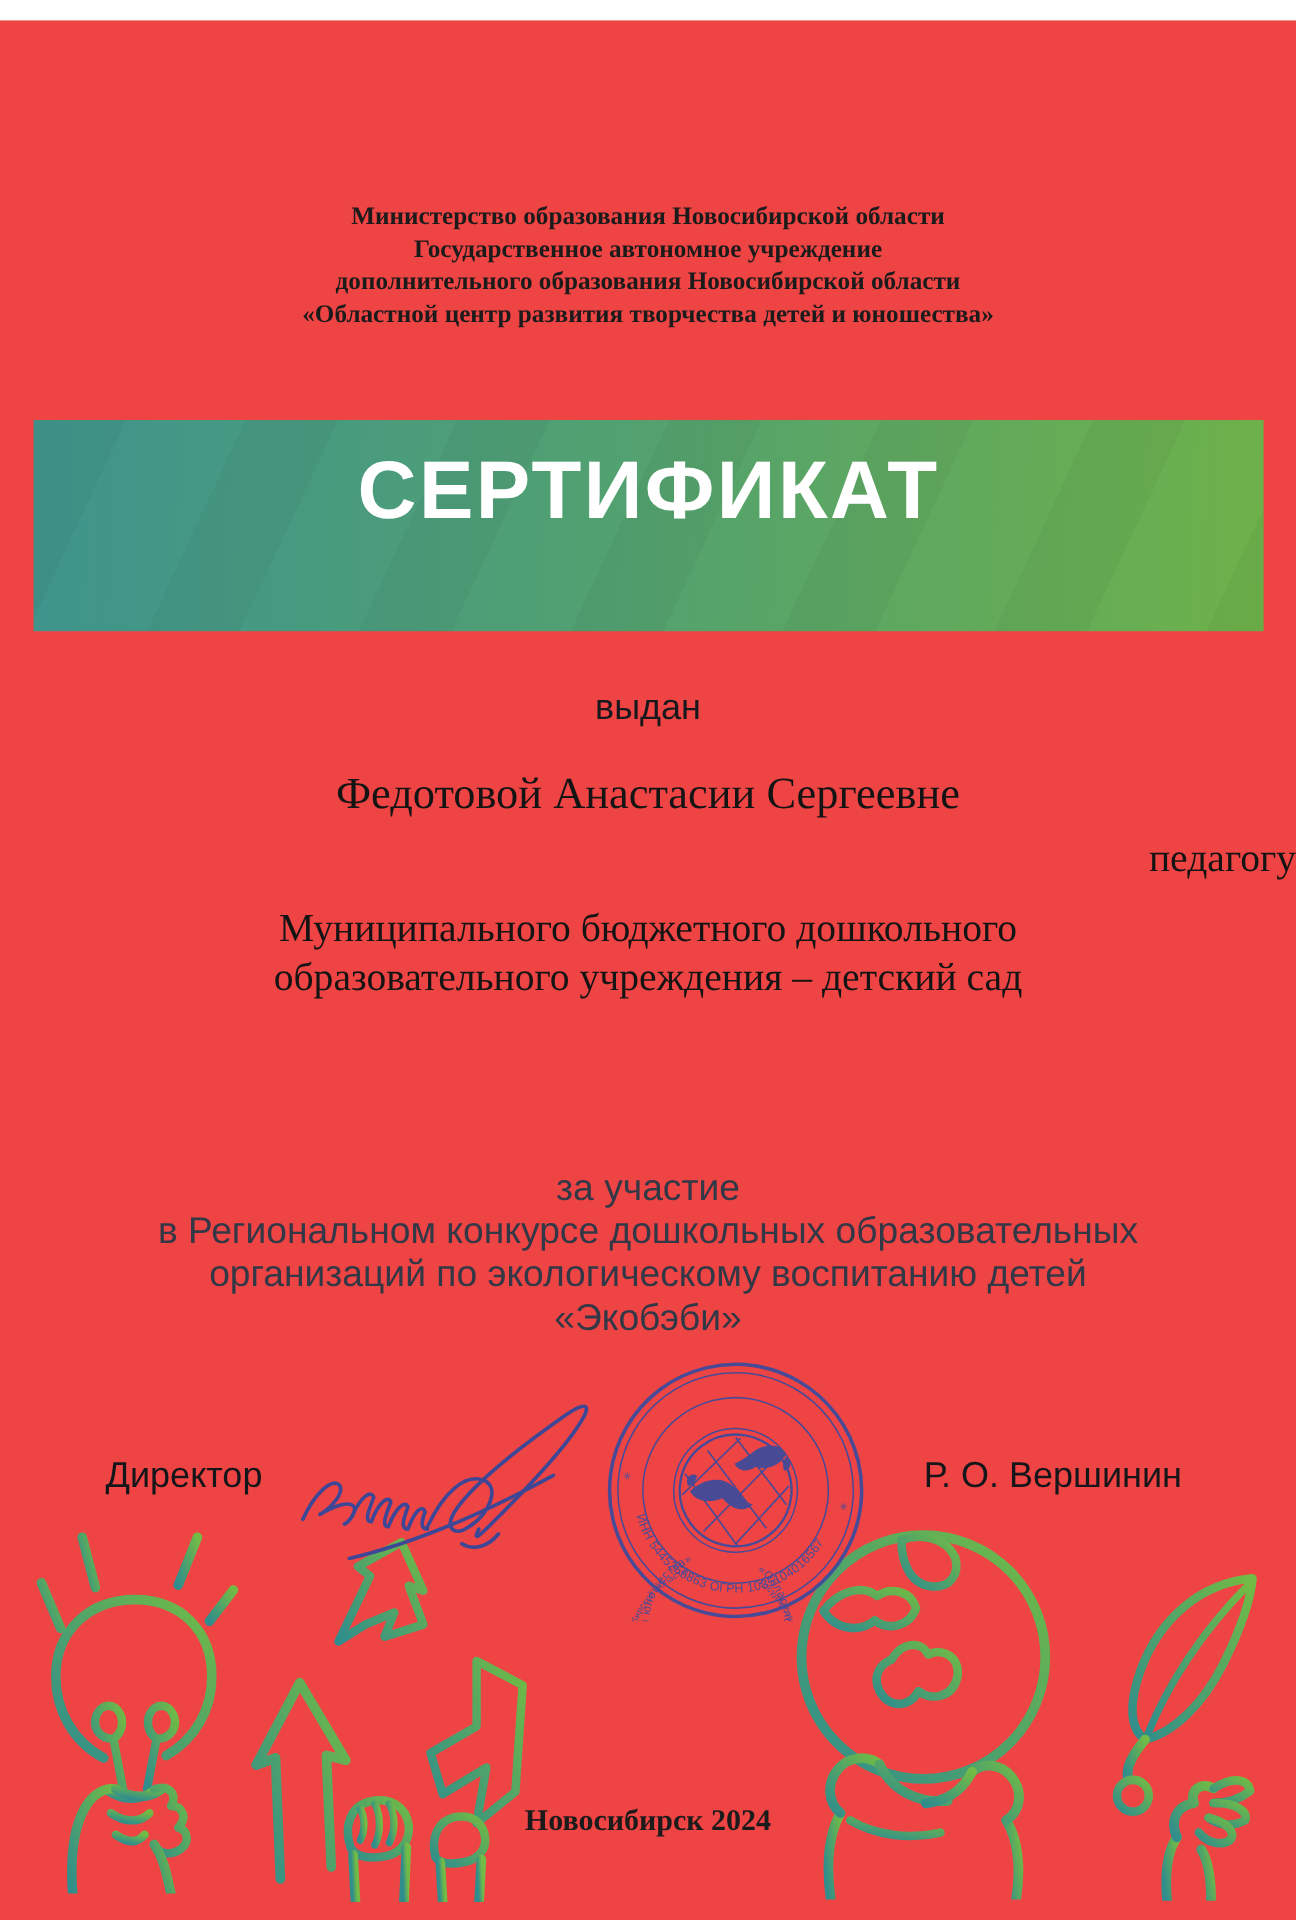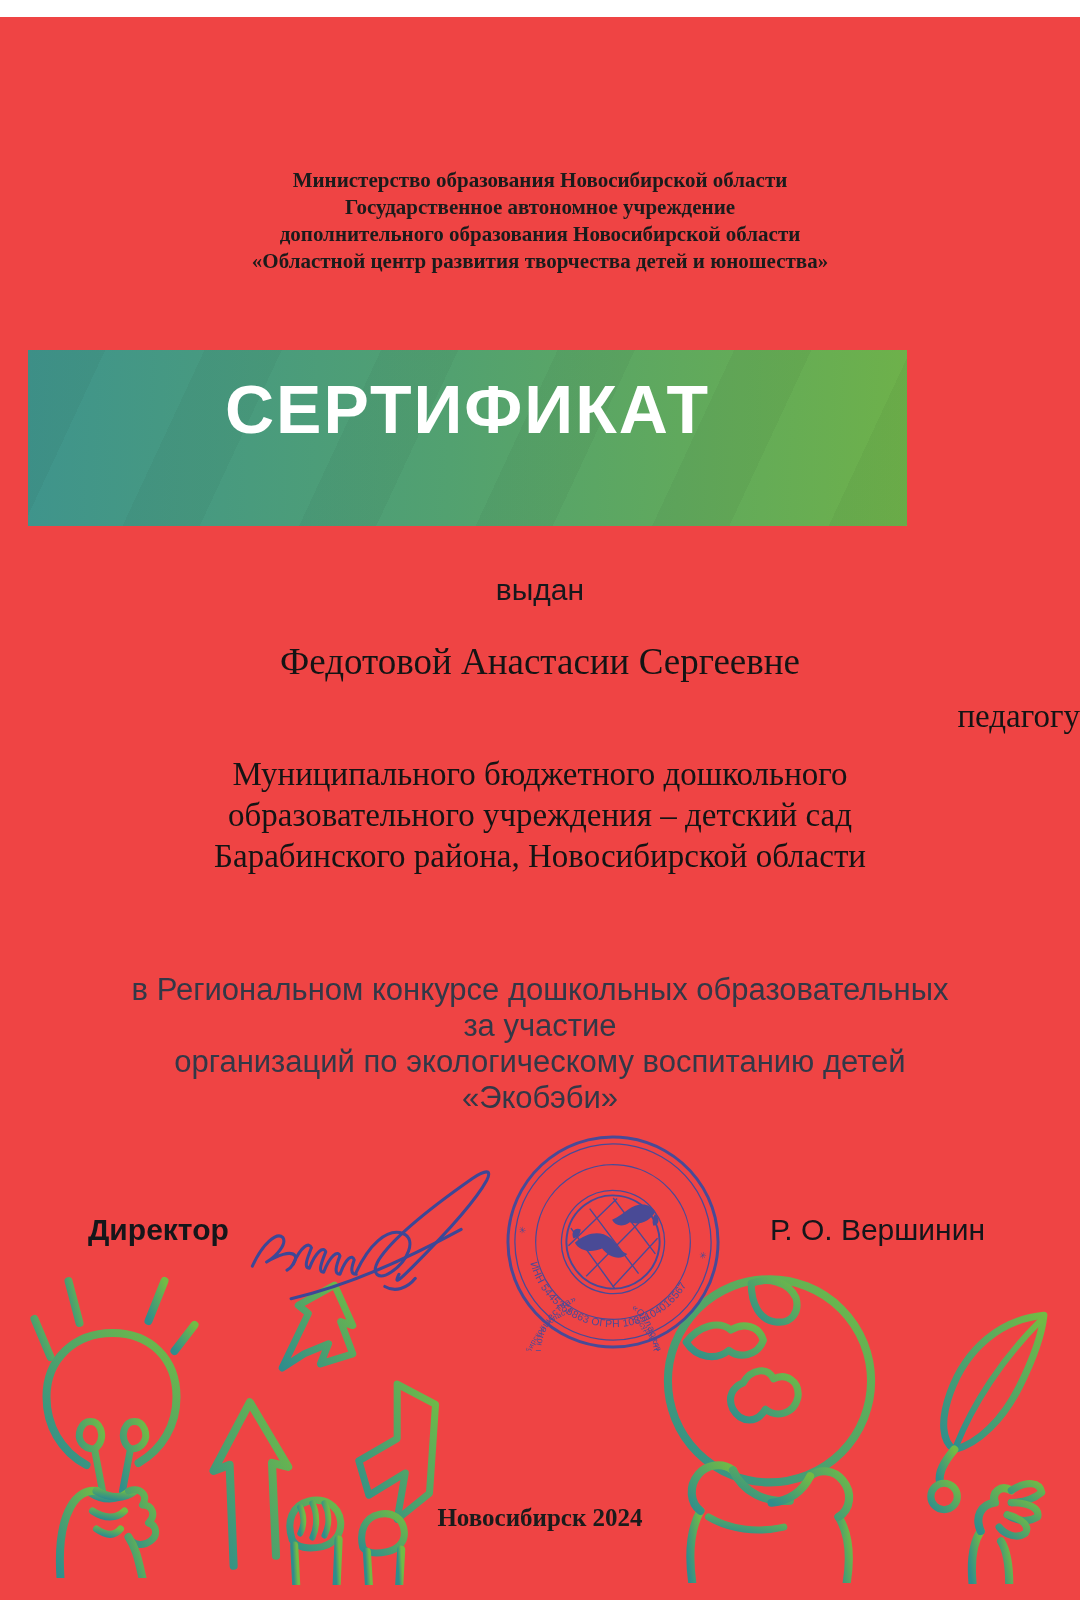--- a/index.html
+++ b/index.html
@@ -8,38 +8,38 @@
     background:#ef4444;overflow:hidden;
     font-family:"Liberation Serif", serif;color:#141414;
   }
   .abs{position:absolute;}
   .center{left:0;width:100%;text-align:center;}
 
   .header{top:150px;font-weight:bold;font-size:21px;line-height:27px;color:#1b1b1b;}
   .header div{white-space:nowrap;}
 
   .banner{
-    left:28px;top:333px;width:879px;height:176px;
+    left:28px;top:333px;width:1025px;height:176px;
     background:
       repeating-linear-gradient(115deg, rgba(0,0,0,0.035) 0 70px, rgba(255,255,255,0.0) 70px 160px),
       linear-gradient(92deg,#3f948c 0%,#52a170 48%,#6eb14a 100%);
     display:flex;justify-content:center;align-items:flex-start;
   }
   .banner-title{
     font-family:"Liberation Sans",sans-serif;font-weight:bold;
     font-size:68px;letter-spacing:2px;color:#ffffff;margin-top:20px;
   }
 
   .issued{top:556px;font-family:"Liberation Sans",sans-serif;font-size:30px;color:#17181c;}
   .recipient{top:623px;font-size:37px;}
   .role{top:681px;font-size:33px;text-align:right;}
   .institution{top:737px;font-size:33px;line-height:41px;}
   .award{top:955px;font-family:"Liberation Sans",sans-serif;font-size:31px;line-height:36px;color:#333847;}
 
-  .sign-label{left:88px;top:1196px;font-family:"Liberation Sans",sans-serif;font-size:30px;color:#15161a;font-weight:bold;}
+  .sign-label{left:88px;top:1196px;font-family:"Liberation Sans",sans-serif;font-size:30px;color:#15161a;}
   .sign-name{right:95px;top:1196px;font-family:"Liberation Sans",sans-serif;font-size:30px;color:#15161a;}
 
   .footer{top:1487px;font-weight:bold;font-size:25px;color:#1b1b1b;}
 
   .art{pointer-events:none;}
   svg text{font-family:"Liberation Sans",sans-serif;}
 </style>
 </head>
 <body>
 
@@ -56,26 +56,25 @@
     <div class="banner-title">СЕРТИФИКАТ</div>
   </div>
 
   <div class="abs center issued">выдан</div>
   <div class="abs center recipient">Федотовой Анастасии Сергеевне</div>
   <div class="abs center role">педагогу</div>
 
   <div class="abs center institution">
     <div>Муниципального бюджетного дошкольного</div>
     <div>образовательного учреждения – детский сад</div>
-    <div>Барабинского района, Новосибирской области</div>
   </div>
 
   <div class="abs center award">
+    <div>за участие</div>
     <div>в Региональном конкурсе дошкольных образовательных</div>
-    <div>за участие</div>
     <div>организаций по экологическому воспитанию детей</div>
     <div>«Экобэби»</div>
   </div>
 
   <svg class="abs art" style="left:22px;top:1236px;" width="180" height="325" viewBox="0 0 175 325" fill="none">
     <defs>
       <linearGradient id="g1" x1="0" y1="1" x2="1" y2="0">
         <stop offset="0" stop-color="#2f8d8d"></stop>
           <stop offset="1" stop-color="#72bb44"></stop>
       </linearGradient>

